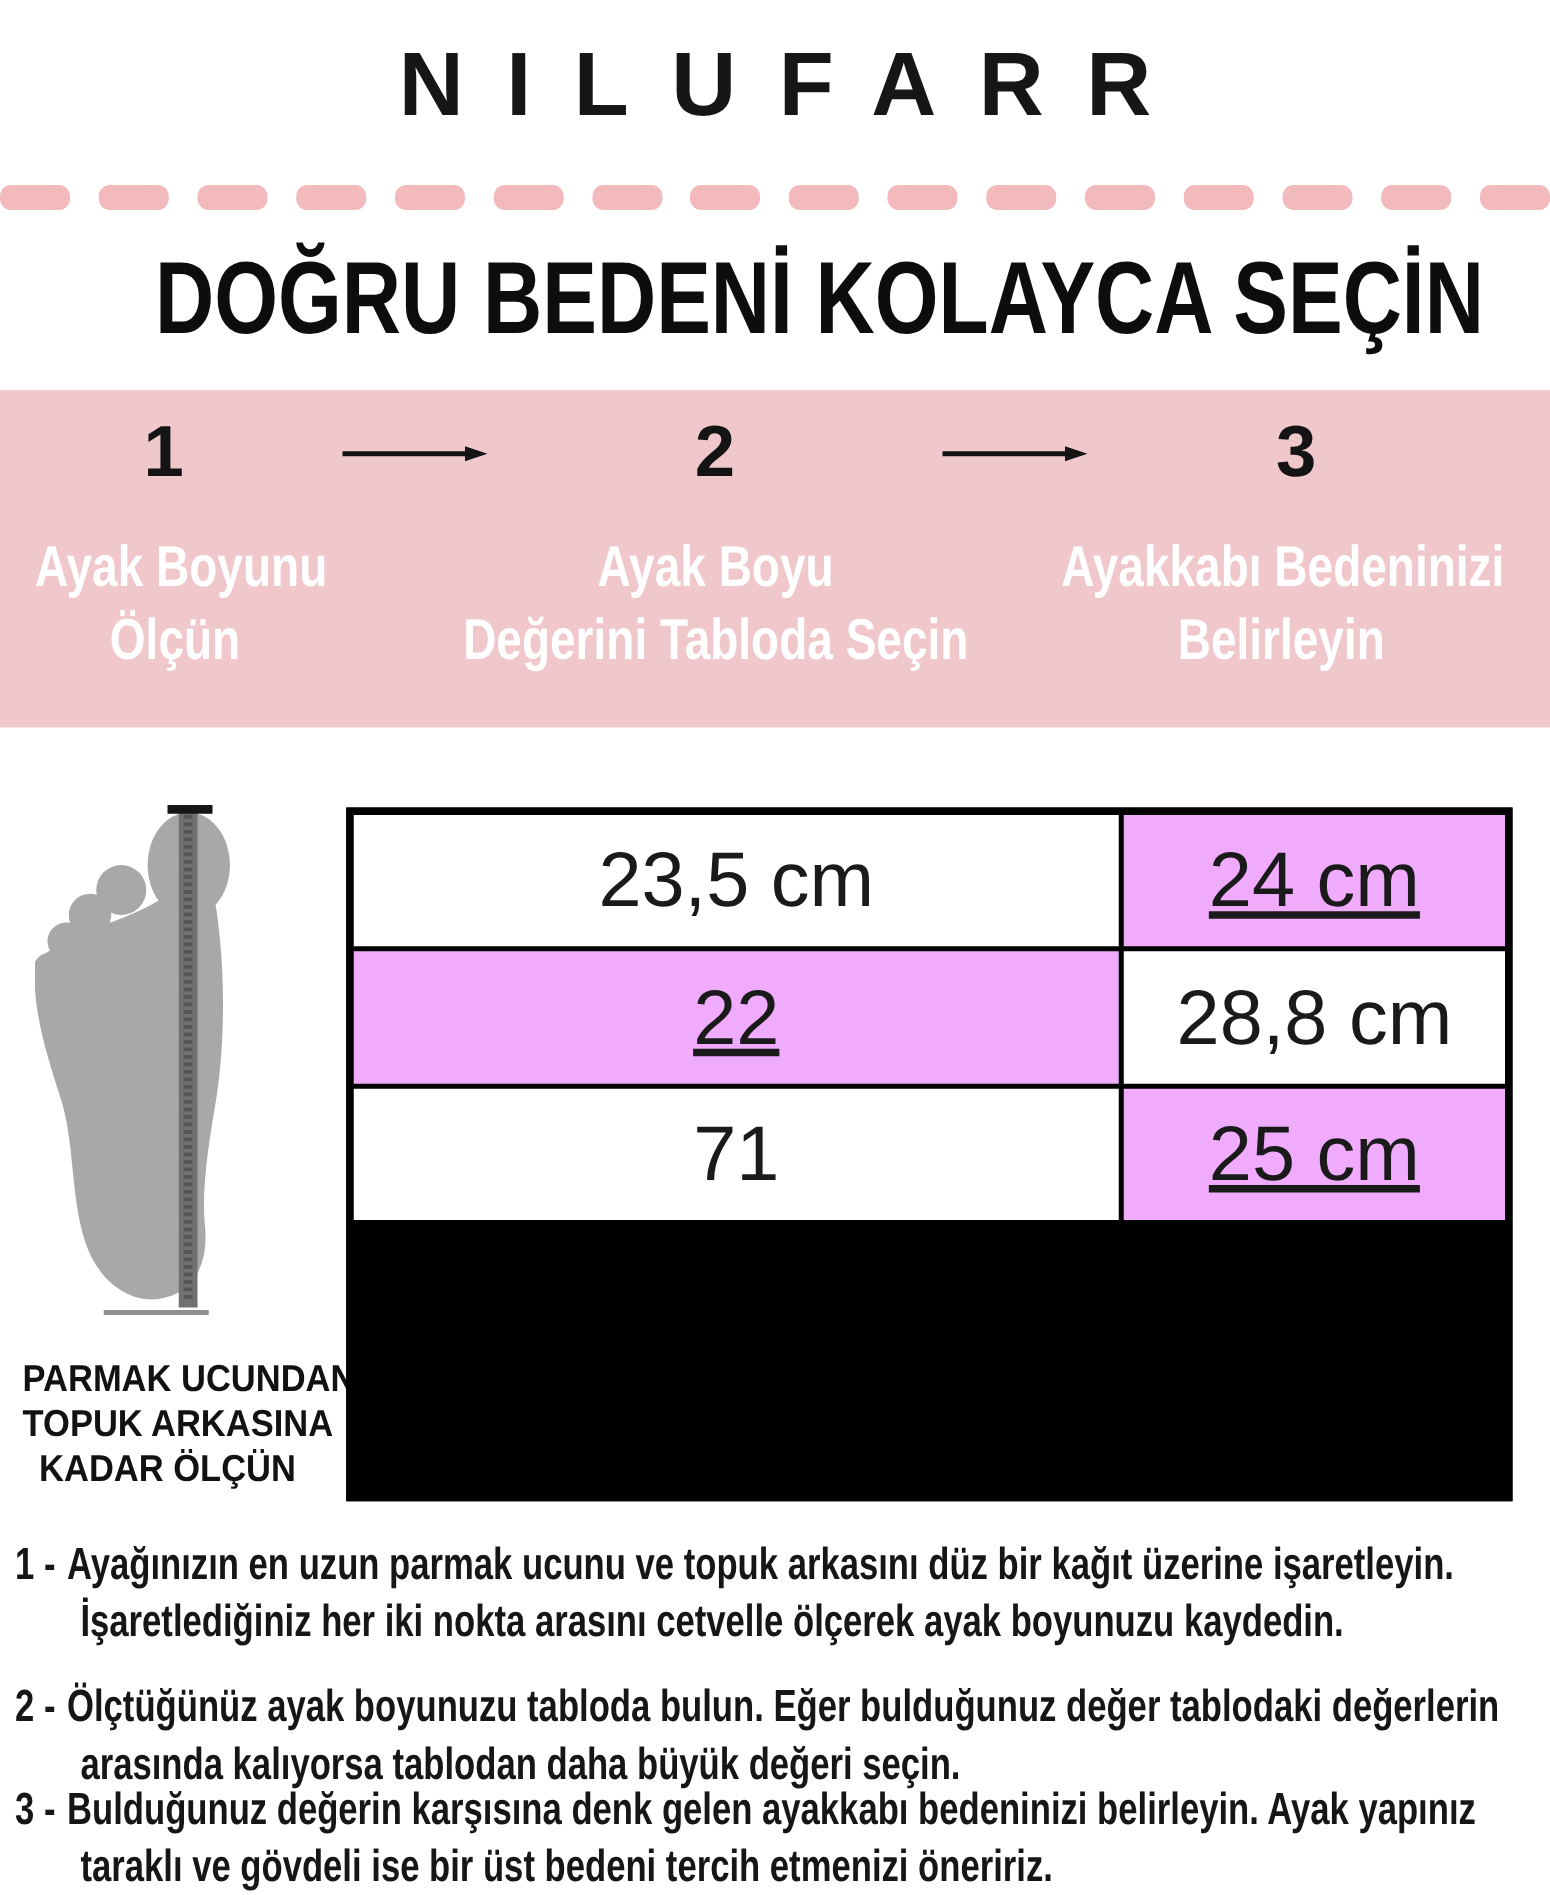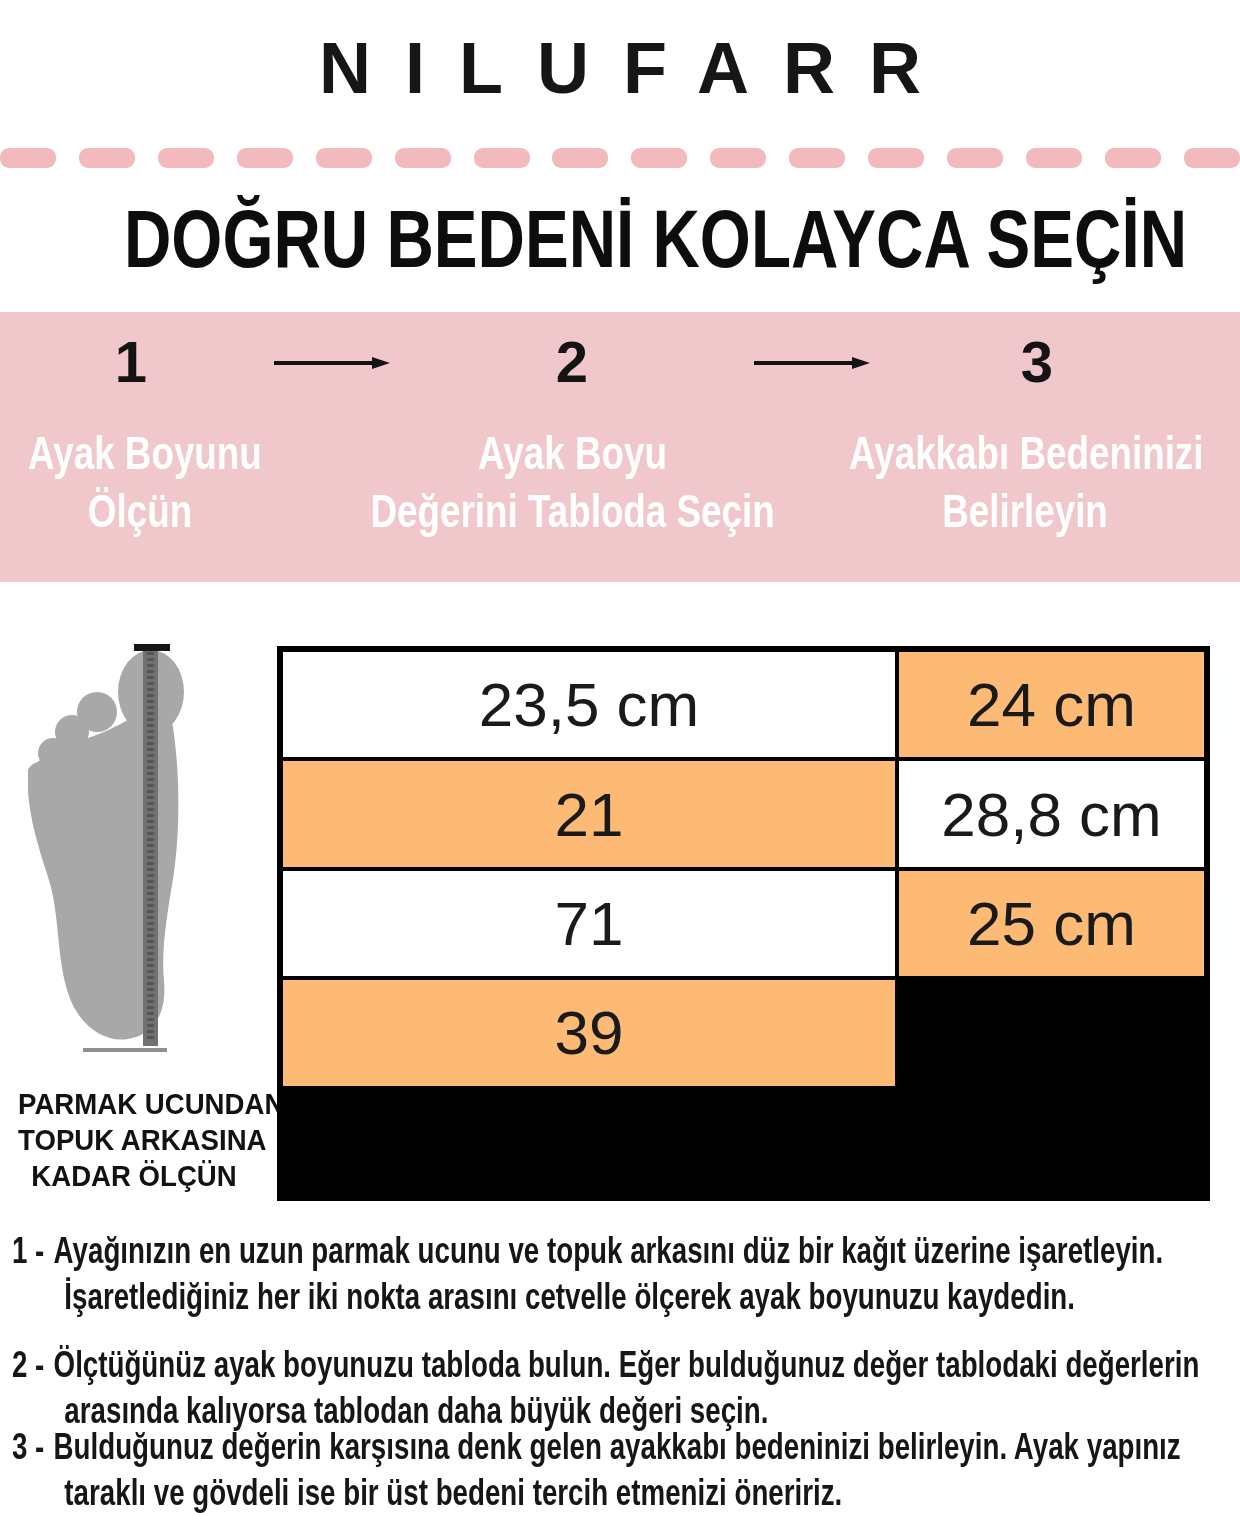--- a/index.html
+++ b/index.html
@@ -68,21 +68,21 @@
     position:absolute; left:277px; top:636px; width:933px; height:555px;
     background:#000; border:6px solid #000;
     display:grid; grid-template-columns:612px auto; grid-template-rows:repeat(5,1fr);
     grid-gap:4px;
     margin-top:10px;
   }
   .cell {
     background:#ffffff; display:flex; align-items:center; justify-content:center;
     font-size:62px; color:#1a1a1a; letter-spacing:0px;
   }
-  .cell.pink { background:#fdba74; }
+  .cell.pink { background:#f0abfc;text-decoration:underline; }
 
   
   .instructions { position:absolute; left:12px; top:1228px; width:1228px; }
   .item { position:absolute; left:0; }
   .it1 { top:0px; } .it2 { top:114px; } .it3 { top:196px; }
   .iline {
     font-size:36px; font-weight:700; color:#161616; line-height:46px;
     white-space:nowrap; transform:scaleX(0.77); transform-origin:0 0;
   }
   .iline .prefix { margin-right:12px; }
@@ -172,25 +172,24 @@
 
   <div class="foot-caption">
     <div>PARMAK UCUNDAN</div>
     <div>TOPUK ARKASINA</div>
     <div>KADAR ÖLÇÜN</div>
   </div>
 
   <div class="size-table">
     <div class="cell">23,5 cm</div>
     <div class="cell pink">24 cm</div>
-    <div class="cell pink">21</div>
+    <div class="cell pink">22</div>
     <div class="cell">28,8 cm</div>
     <div class="cell">71</div>
     <div class="cell pink">25 cm</div>
-    <div class="cell pink">39</div>
   </div>
 
   <div class="instructions">
     <div class="item it1">
       <div class="iline first">
         <span class="prefix">1 -</span><span>Ayağınızın en uzun parmak ucunu ve topuk arkasını düz bir kağıt üzerine işaretleyin.</span>
       </div>
       <div class="iline second">İşaretlediğiniz her iki nokta arasını cetvelle ölçerek ayak boyunuzu kaydedin.</div>
     </div>
     <div class="item it2">

